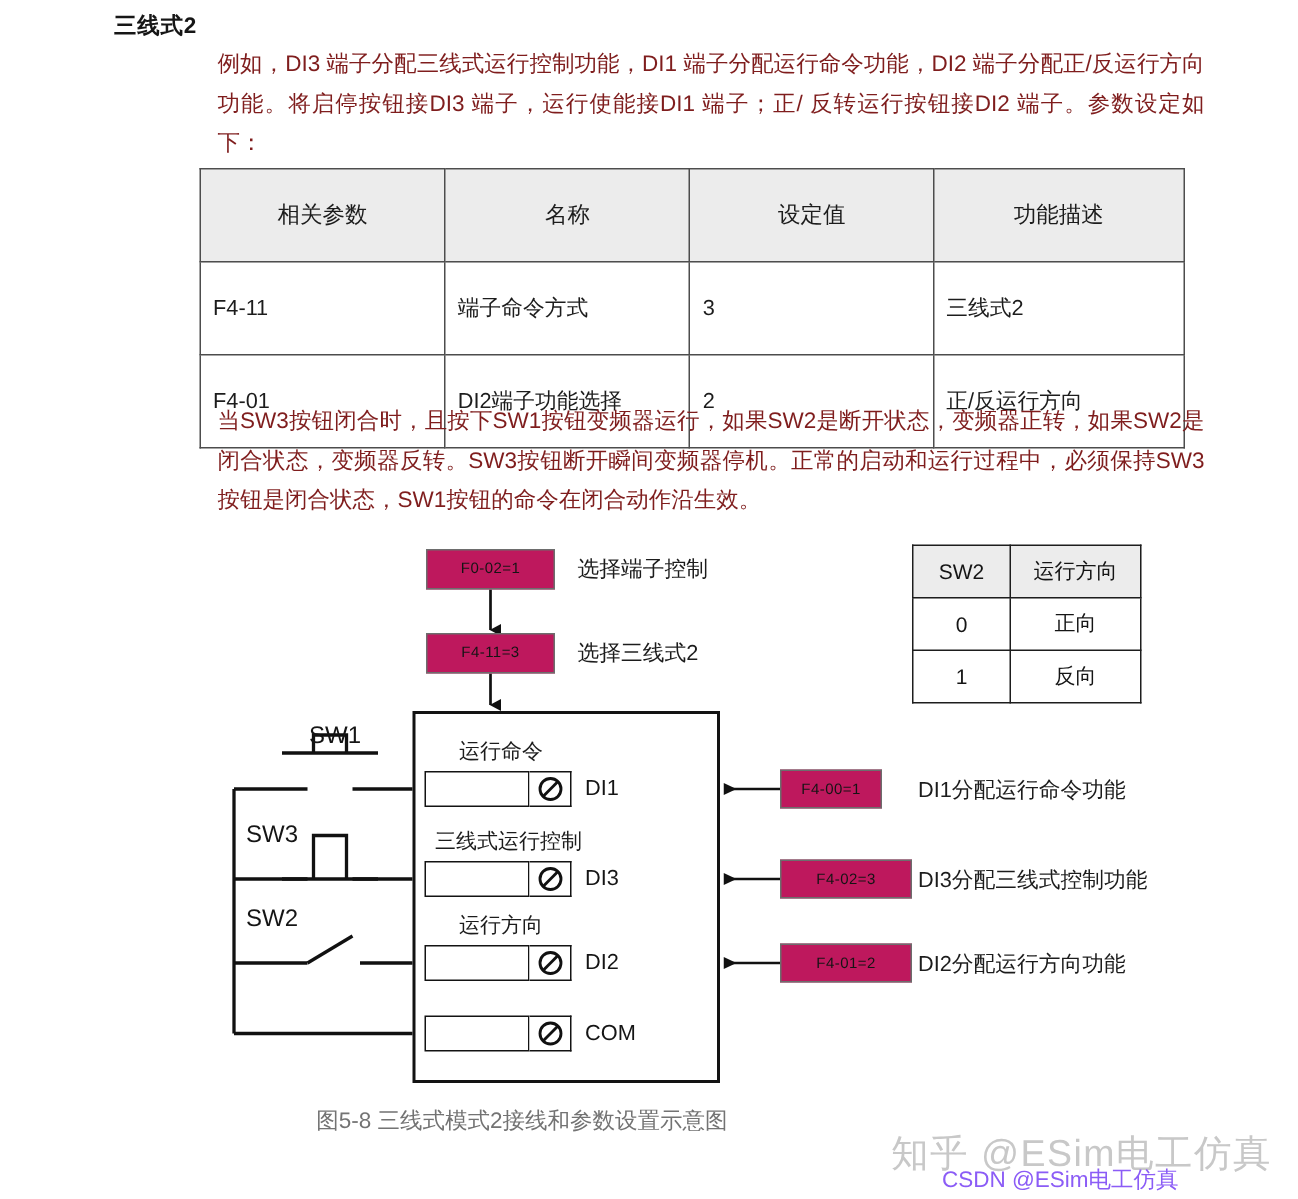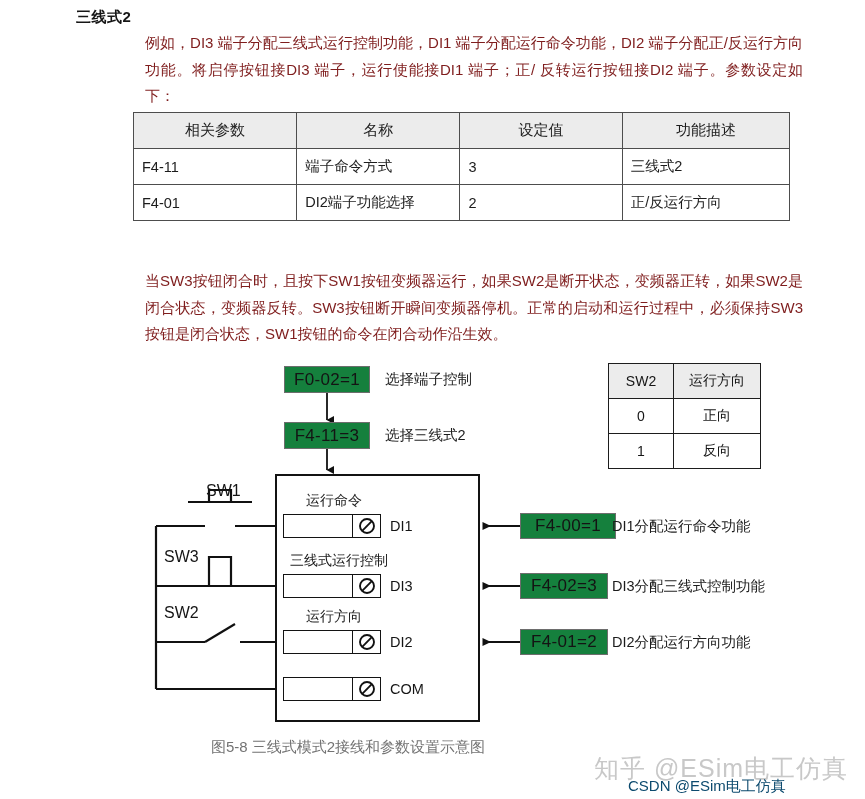--- a/index.html
+++ b/index.html
@@ -48,21 +48,21 @@
     left: 133px;
     top: 112px;
     width: 657px;
     border-collapse: collapse;
     font-size: 14.5px;
   }
   .param-table th,
   .param-table td {
     border: 1px solid #4d4d4d;
     height: 27px;
-    padding: 4px 8px;
+    padding: 17px 8px;
     font-weight: normal;
     color: #1c1c1c;
   }
   .param-table thead th {
     background: #ececec;
     text-align: center;
     font-size: 15px;
   }
   .param-table tbody td { text-align: left; }
   .col-a { width: 163px; }
@@ -76,22 +76,22 @@
     left: 0;
     top: 352px;
     width: 865px;
     height: 400px;
   }
 
   
   .pbox {
     position: absolute;
     border: 1.5px solid #6d6d6d;
-    background: #15803d;
-    font-size: 17px;
+    background: #be185d;
+    font-size: 10px;
     color: #141414;
     display: flex;
     align-items: center;
     justify-content: center;
     box-sizing: border-box;
     letter-spacing: 0.3px;
   }
   .note {
     position: absolute;
     font-size: 14.5px;
@@ -204,21 +204,21 @@
     font-size: 25px;
     color: #c8c8c8;
     white-space: nowrap;
     letter-spacing: 1px;
   }
   .wm-csdn {
     position: absolute;
     left: 628px;
     top: 777px;
     font-size: 15px;
-    color: #0c4a6e;
+    color: #8b5cf6;
     white-space: nowrap;
   }
 </style>
 </head>
 <body>
 
 <div class="heading">三线式2</div>
 
 <div class="para" id="para-intro">例如，DI3 端子分配三线式运行控制功能，DI1 端子分配运行命令功能，DI2 端子分配正/反运行方向功能。将启停按钮接DI3 端子，运行使能接DI1 端子；正/ 反转运行按钮接DI2 端子。参数设定如下：</div>
 
@@ -358,21 +358,21 @@
       <circle cx="9" cy="9" r="7" fill="none" stroke="#111" stroke-width="1.9"></circle>
       <line x1="4.2" y1="13.8" x2="13.8" y2="4.2" stroke="#111" stroke-width="1.9"></line>
     </svg>
   </div>
   <div class="term-label" style="top:325px;">COM</div>
 
   <div class="sw-label" style="left:164px; top:130px;margin-left:42px;">SW1</div>
   <div class="sw-label" style="left:164px; top:196px;">SW3</div>
   <div class="sw-label" style="left:164px; top:252px;">SW2</div>
 
-  <div class="pbox" style="left:520px; top:161px; width:96px; height:26px;">F4-00=1</div>
+  <div class="pbox" style="left:520px; top:161px; width:68px; height:26px;">F4-00=1</div>
   <div class="note" style="left:612px; top:165px;">DI1分配运行命令功能</div>
 
   <div class="pbox" style="left:520px; top:221px; width:88px; height:26px;">F4-02=3</div>
   <div class="note" style="left:612px; top:225px;">DI3分配三线式控制功能</div>
 
   <div class="pbox" style="left:520px; top:277px; width:88px; height:26px;">F4-01=2</div>
   <div class="note" style="left:612px; top:281px;">DI2分配运行方向功能</div>
 
 </div>
 

